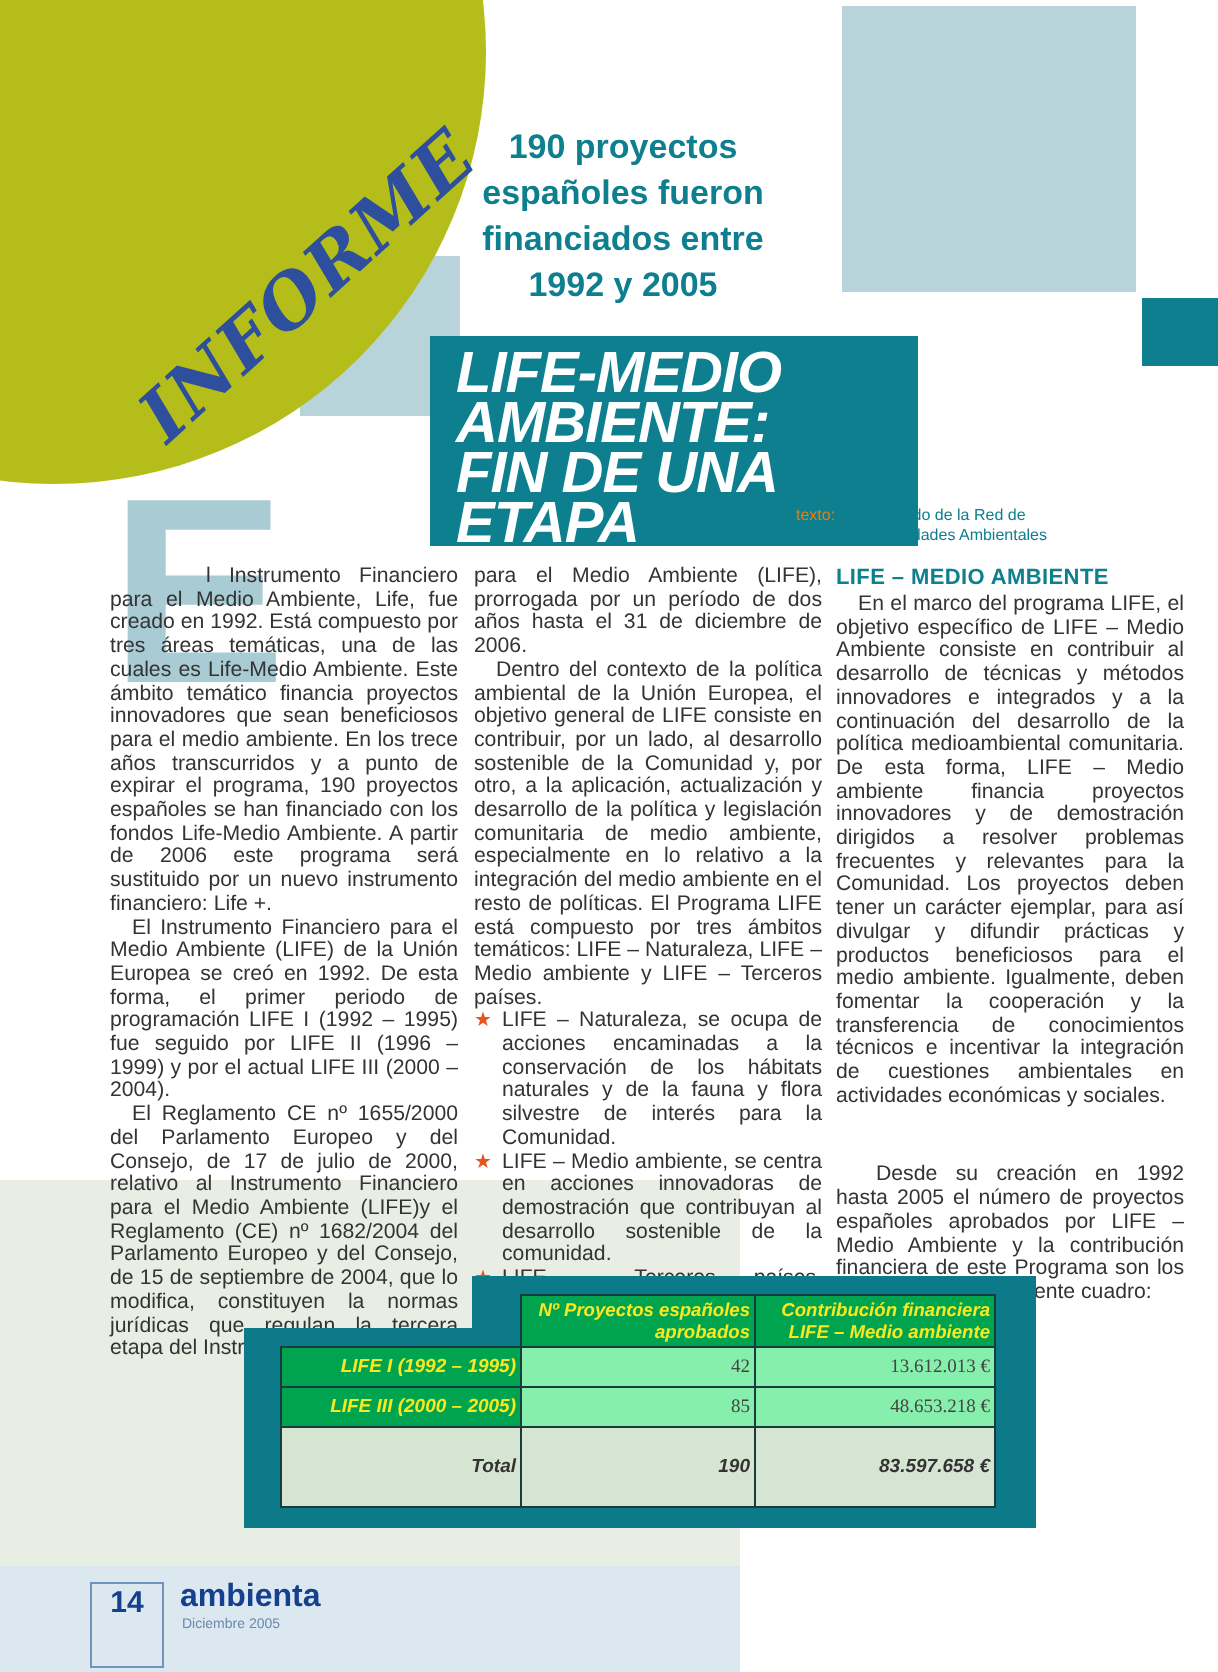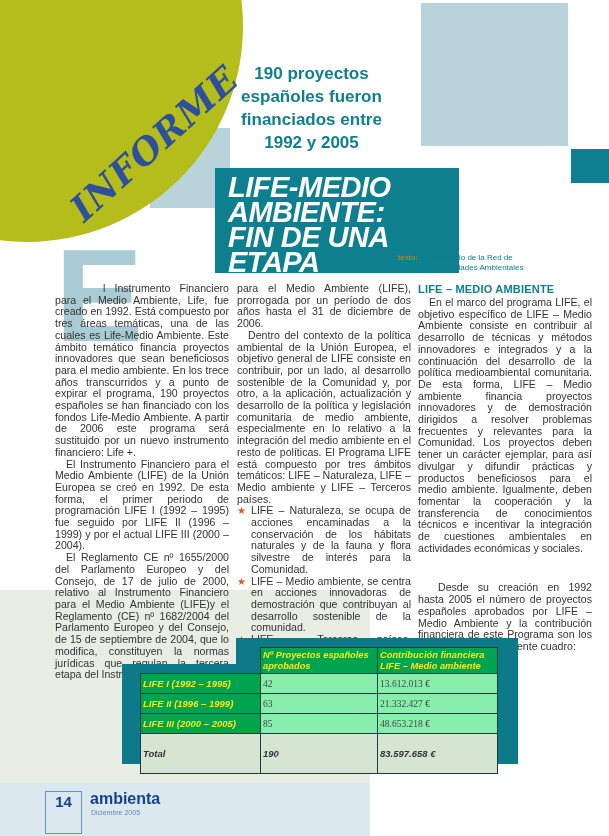--- a/index.html
+++ b/index.html
@@ -53,21 +53,21 @@
   .bullet{display:flex;margin:0;}
   .bullet .star{flex:0 0 14px;color:#e8541d;font-size:10px;line-height:11.7px;}
   .bullet .btxt{flex:1;text-align:justify;}
 
   
   .tpanel{position:absolute;left:122px;top:638px;width:396px;height:126px;background:#0d7a89;
           clip-path:polygon(114px 0,396px 0,396px 126px,0 126px,0 26px,114px 26px);
           filter:drop-shadow(4px 5px 4px rgba(70,70,70,0.45));}
   table.dtable{position:absolute;left:140px;top:647px;width:357px;border-collapse:collapse;
                table-layout:fixed;}
-  .dtable td,.dtable th{border:1px solid #173b3f;padding:0 2px;text-align:left;vertical-align:middle;margin-left:41px;}
+  .dtable td,.dtable th{border:1px solid #173b3f;padding:0 2px;text-align:right;vertical-align:middle;margin-left:41px;}
   .dtable td.ghost{border:none;background:transparent;}
   .dtable tr.hrow{height:26px;}
   .dtable tr.drow{height:20px;border-radius:10px;}
   .dtable tr.trow{height:40px;}
   .dtable th{background:#00a44f;color:#f7e822;font-style:italic;font-weight:bold;
              font-size:9.3px;line-height:10.5px;}
   .dtable td.lbl{background:#00a44f;color:#f7e822;font-style:italic;font-weight:bold;font-size:9.5px;}
   .dtable td.val{background:#86efac;color:#444;font-size:9.5px;font-family:Liberation Serif, serif;}
   .dtable td.tot{background:#d6e4d2;color:#333;font-weight:bold;font-style:italic;font-size:9.5px;}
 
@@ -161,25 +161,20 @@
         <div>Contribución financiera</div>
         <div>LIFE – Medio ambiente</div>
       </th>
     </tr>
     <tr class="drow">
       <td class="lbl">LIFE I (1992 – 1995)</td>
       <td class="val">42</td>
       <td class="val">13.612.013 €</td>
     </tr>
     <tr class="drow">
-      <td class="lbl">LIFE II (1996 – 1999)</td>
-      <td class="val">63</td>
-      <td class="val">21.332.427 €</td>
-    </tr>
-    <tr class="drow">
       <td class="lbl">LIFE III (2000 – 2005)</td>
       <td class="val">85</td>
       <td class="val">48.653.218 €</td>
     </tr>
     <tr class="trow">
       <td class="tot">Total</td>
       <td class="tot">190</td>
       <td class="tot">83.597.658 €</td>
     </tr>
   </tbody>

